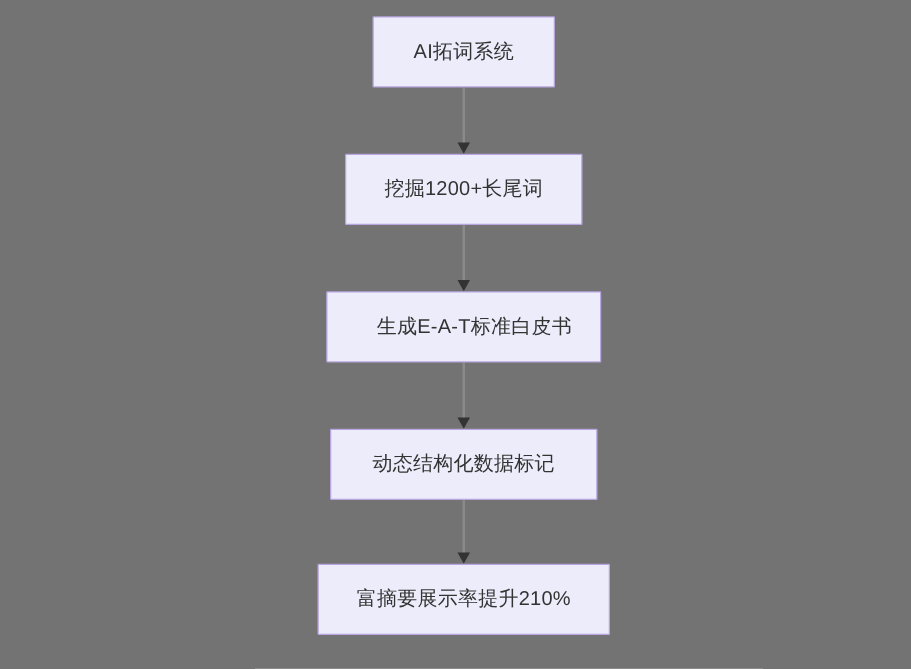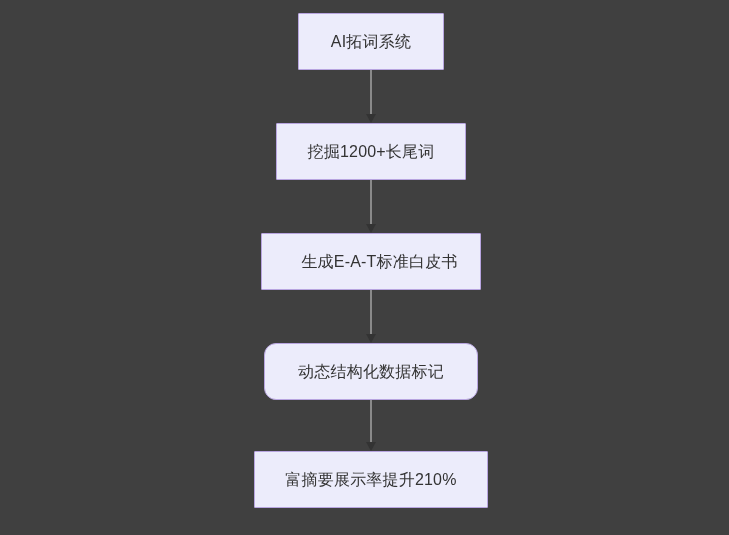--- a/index.html
+++ b/index.html
@@ -12,21 +12,21 @@
     height: 535px;
     background: #f8f8f8;
     font-family: "Liberation Sans", "DejaVu Sans", sans-serif;
     overflow: hidden;
   }
 
   #flowchart-canvas {
     position: relative;
     width: 729px;
     height: 535px;
-    background: #404040;
+    background: #737373;
   }
 
   
   .node {
     position: absolute;
     box-sizing: border-box;
     display: flex;
     align-items: center;
     justify-content: center;
     background: #ececfb;
@@ -38,21 +38,21 @@
     font-size: 16px;
     line-height: 1.2;
     color: #333333;
     white-space: nowrap;
     letter-spacing: 0.2px;
   }
 
   .node-1 { left: 298px; top: 13px;  width: 146px; height: 57px; }
   .node-2 { left: 276px; top: 123px; width: 190px; height: 57px; }
   .node-3 { left: 261px; top: 233px; width: 220px; height: 57px; padding-left: 17px; }
-  .node-4 { left: 264px; top: 343px; width: 214px; height: 57px; border-radius: 12px; }
+  .node-4 { left: 264px; top: 343px; width: 214px; height: 57px; }
   .node-5 { left: 254px; top: 451px; width: 234px; height: 57px; }
 
   
   .edge {
     position: absolute;
     left: 0;
     top: 0;
     width: 729px;
     height: 535px;
     overflow: visible;

